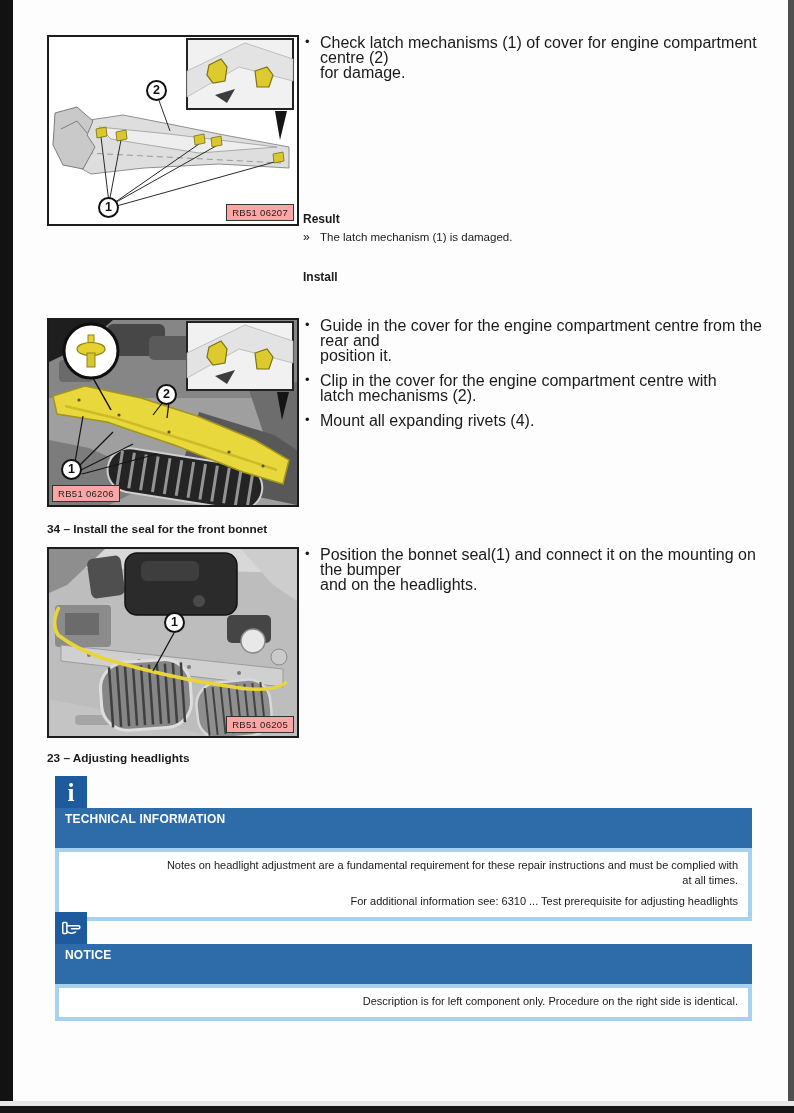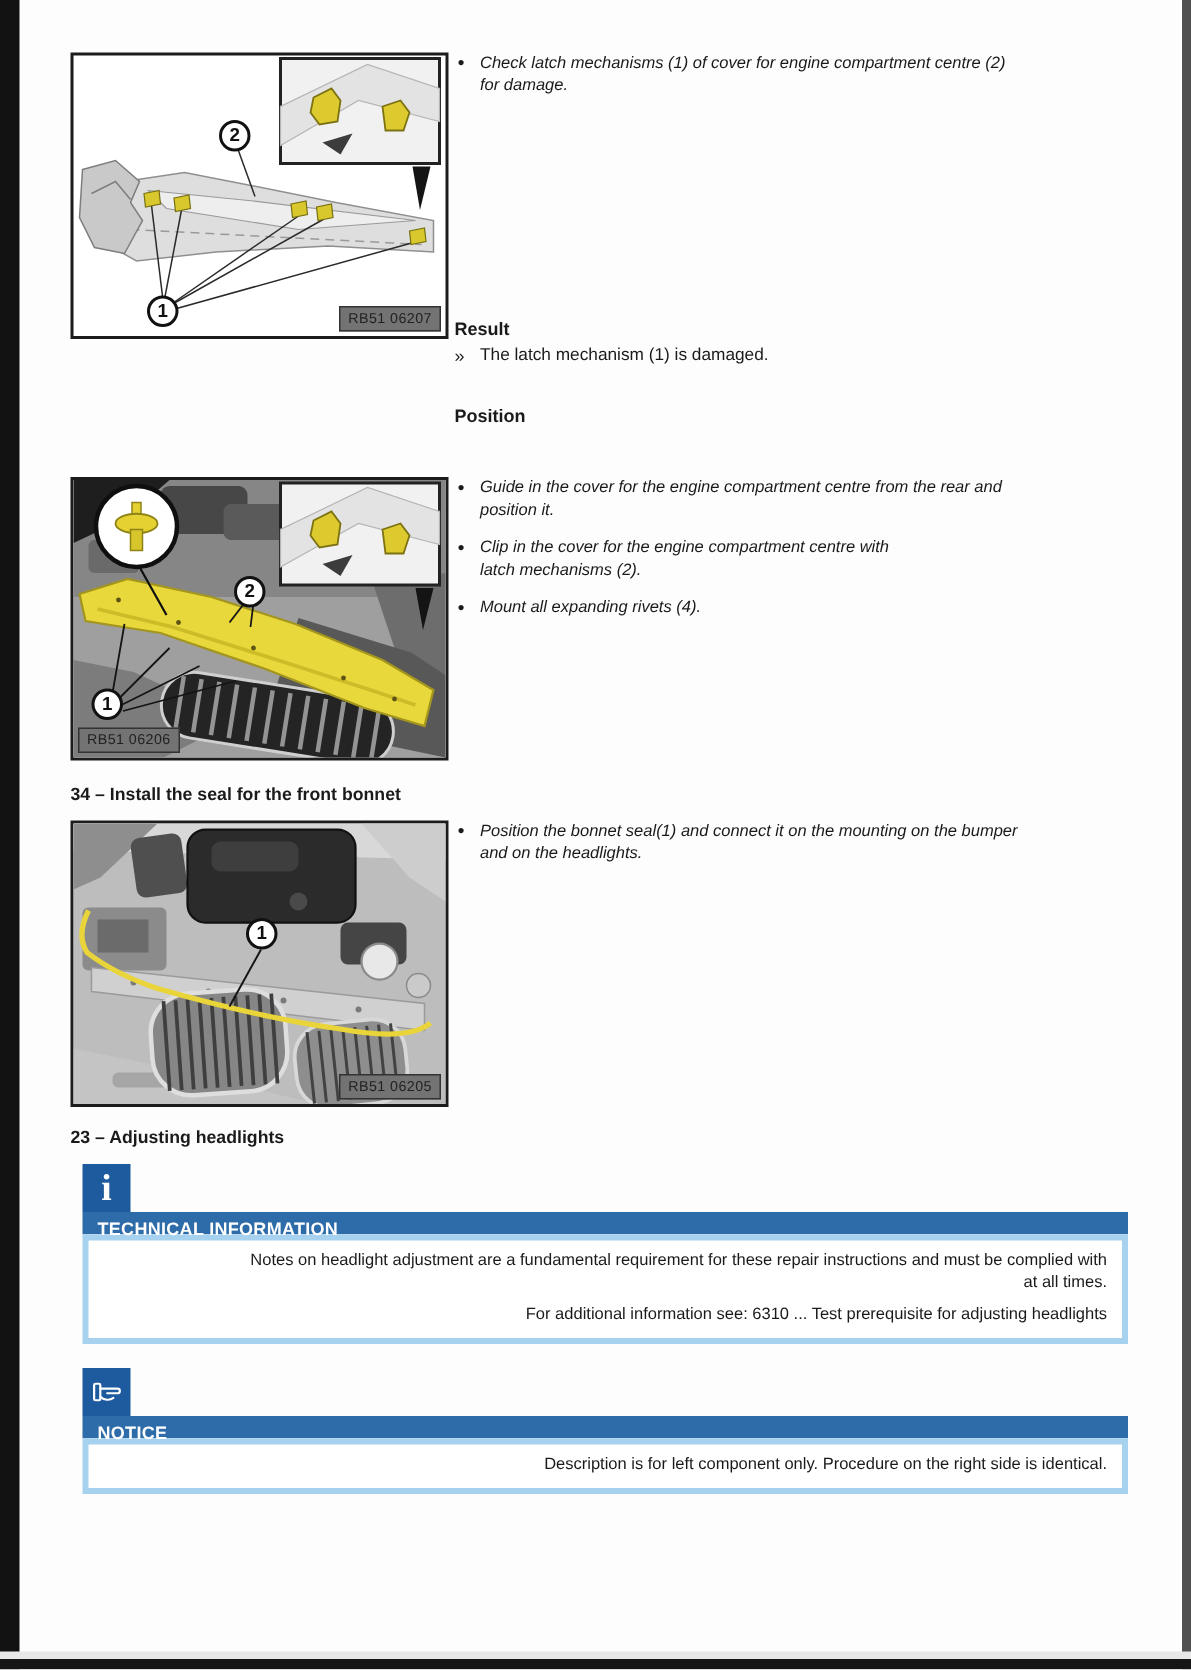--- a/index.html
+++ b/index.html
@@ -14,45 +14,45 @@
 
   
   .fig { position:absolute; left:47px; border:2px solid #1c1c1c; background:#fff; box-sizing:border-box; }
   #fig1 { top:35px;  width:252px; height:191px; }
   #fig2 { top:318px; width:252px; height:189px; }
   #fig3 { top:547px; width:252px; height:191px; }
   .fig svg { display:block; width:100%; height:100%; }
   .callout { position:absolute; width:21px; height:21px; box-sizing:border-box; border:2px solid #111;
              border-radius:50%; background:#fff; text-align:center; line-height:17px; font-size:12.5px;
              font-weight:bold; color:#111; }
-  .fig-label { position:absolute; background:#737373; border:1.3px solid #333; font-size:9.5px;
+  .fig-label { position:absolute; background:#fca5a5; border:1.3px solid #333; font-size:9.5px;
                padding:2px 5px; letter-spacing:.3px; color:#222; }
   .label-br { right:3px; bottom:3px; }
   .label-bl { left:3px; bottom:3px; }
 
   
   .col { position:absolute; left:303px; width:468px; }
   ul.bullets { list-style:none; margin:0; padding:0; }
-  ul.bullets li { position:relative; padding-left:17px; margin:0 0 10px 0; font-size:11px;
-                  line-height:15px; white-space:pre-line;font-style:italic; }
+  ul.bullets li { position:relative; padding-left:17px; margin:0 0 10px 0; font-size:16px;
+                  line-height:15px; white-space:pre-line; }
   ul.bullets li::before { content:"•"; position:absolute; left:2px; top:-1px; font-size:13px; }
   .subhead { font-size:12px; font-weight:bold; margin:0 0 4px 0; }
   .result-line { position:relative; font-size:11.5px; line-height:15px; padding-left:17px; }
   .result-line .marker { position:absolute; left:0; top:0; font-size:12px; }
 
   .step-heading { position:absolute; left:47px; margin:0; font-size:11.8px; font-weight:bold; }
   #h22 { top:522px; } #h23 { top:751px; }
 
   
   .noteblock { position:absolute; left:55px; width:697px; }
   #info-block { top:776px; } #notice-block { top:912px; }
   .note-icon { width:32px; height:32px; background:#1d5a9e; color:#fff;
                display:flex; align-items:center; justify-content:center; }
   .note-icon .i-glyph { font-family:"Liberation Serif", serif; font-weight:bold; font-size:25px; line-height:1; }
-  .note-banner { height:15px; background:#2d6ca8; color:#fff; font-weight:bold; font-size:12px;
+  .note-banner { height:40px; background:#2d6ca8; color:#fff; font-weight:bold; font-size:12px;
                  line-height:23px; padding-left:10px; letter-spacing:.2px; }
   .note-body { border:4px solid #a6d2f0; background:#fff; padding:6px 10px 8px 10px;
                font-size:11px; line-height:15px; }
   .note-body p { margin:0 0 6px 0; white-space:pre-line;text-align:right; }
   .note-body p:last-child { margin-bottom:0; }
 </style>
 </head>
 <body>
 
 <div class="canvas">
@@ -240,21 +240,21 @@
 
   <div class="col" style="top:212px;">
     <h4 class="subhead">Result</h4>
     <div class="result-line">
       <span class="marker">»</span>
       <span>The latch mechanism (1) is damaged.</span>
     </div>
   </div>
 
   <div class="col" style="top:270px;">
-    <h4 class="subhead">Position</h4>
+    <h4 class="subhead">Install</h4>
   </div>
 
   <ul class="bullets col" style="top:318px;">
     <li>Guide in the cover for the engine compartment centre from the rear and
 position it.</li>
     <li>Clip in the cover for the engine compartment centre with
 latch mechanisms (2).</li>
     <li>Mount all expanding rivets (4).</li>
   </ul>
 

